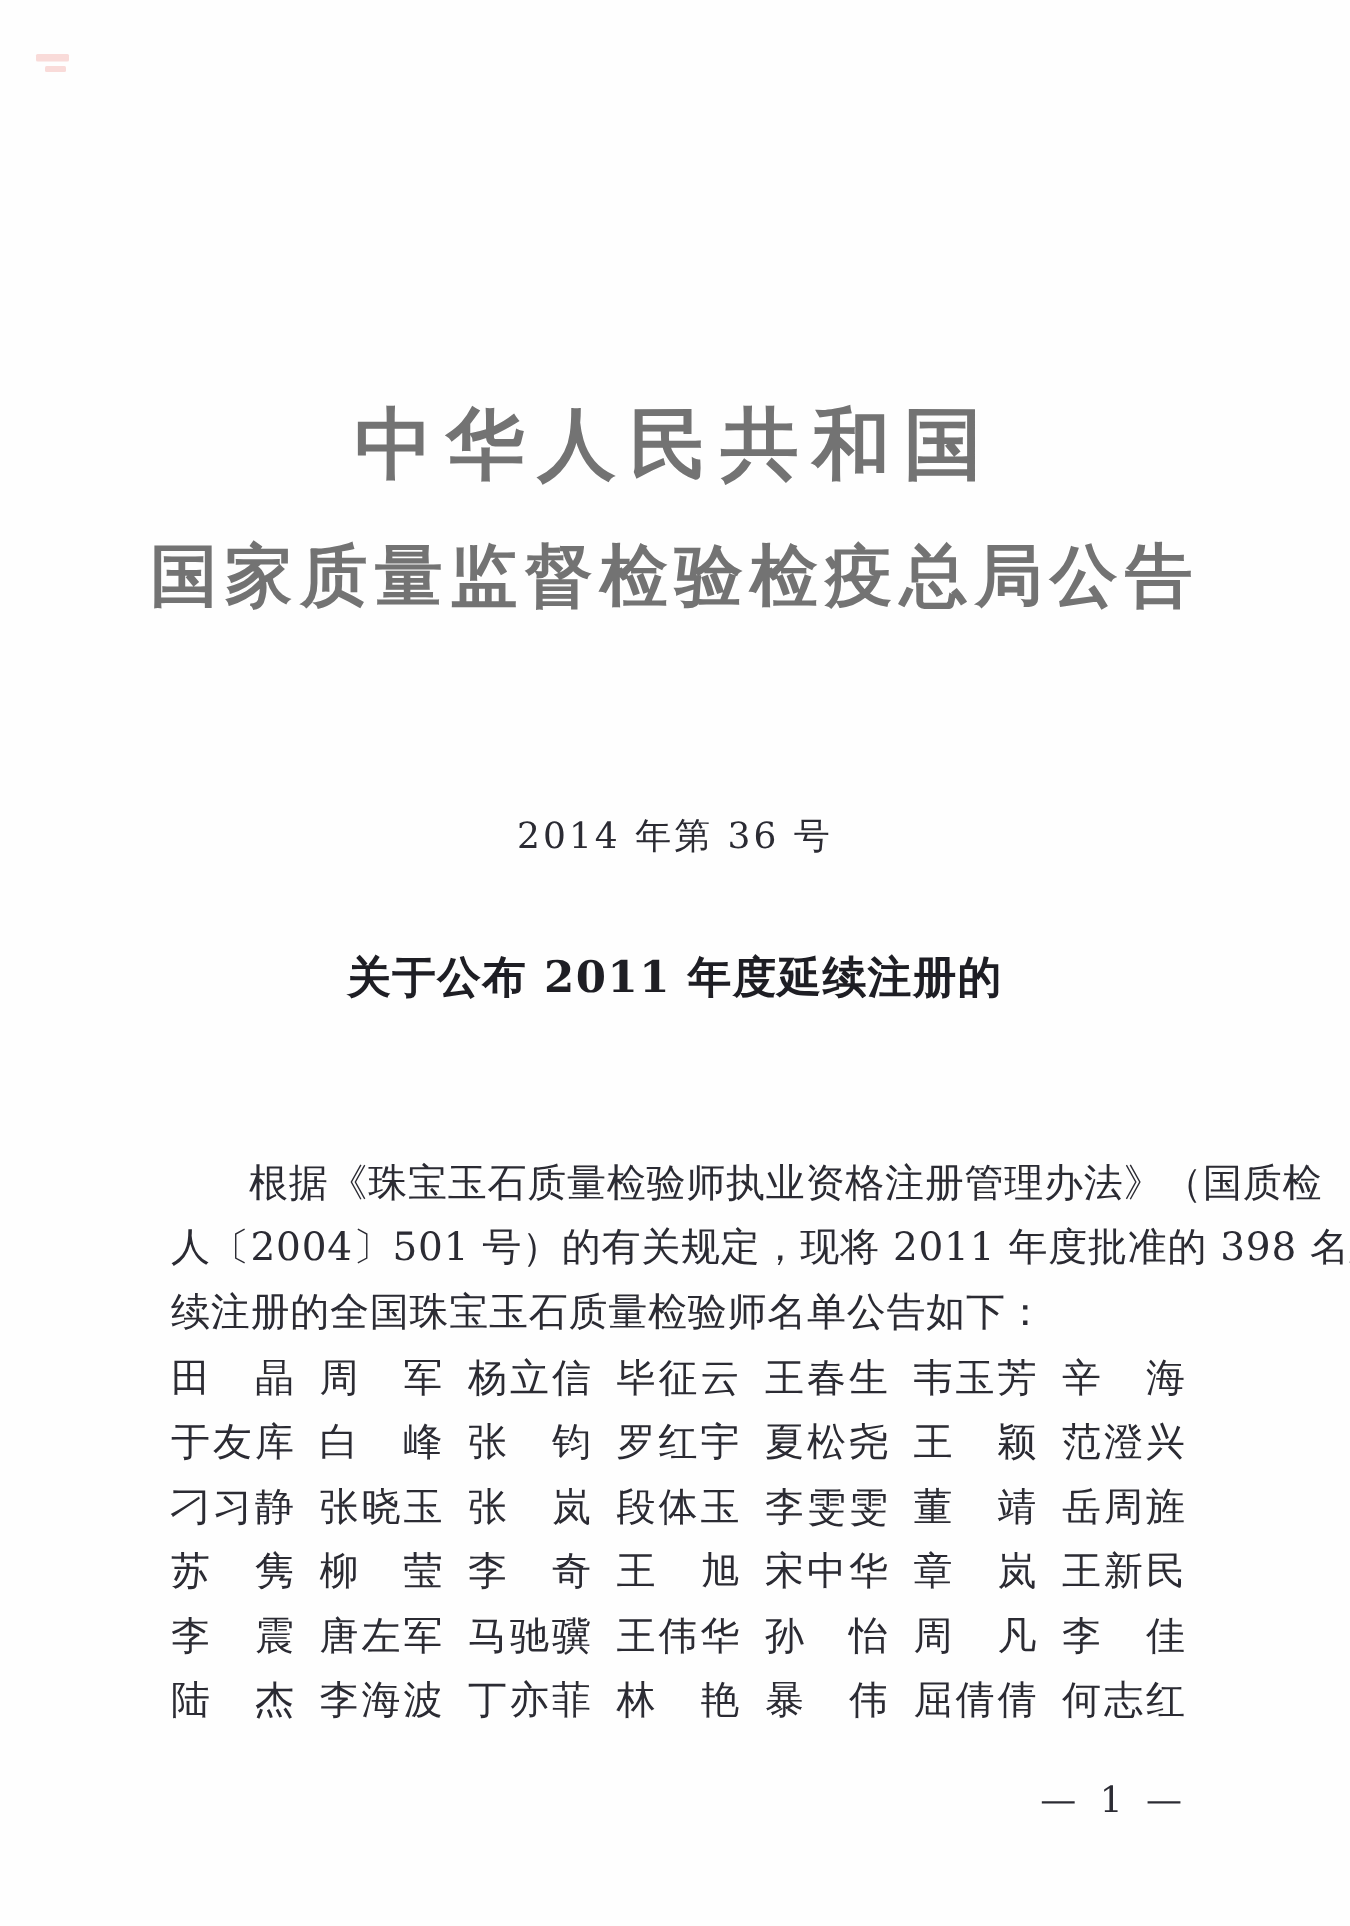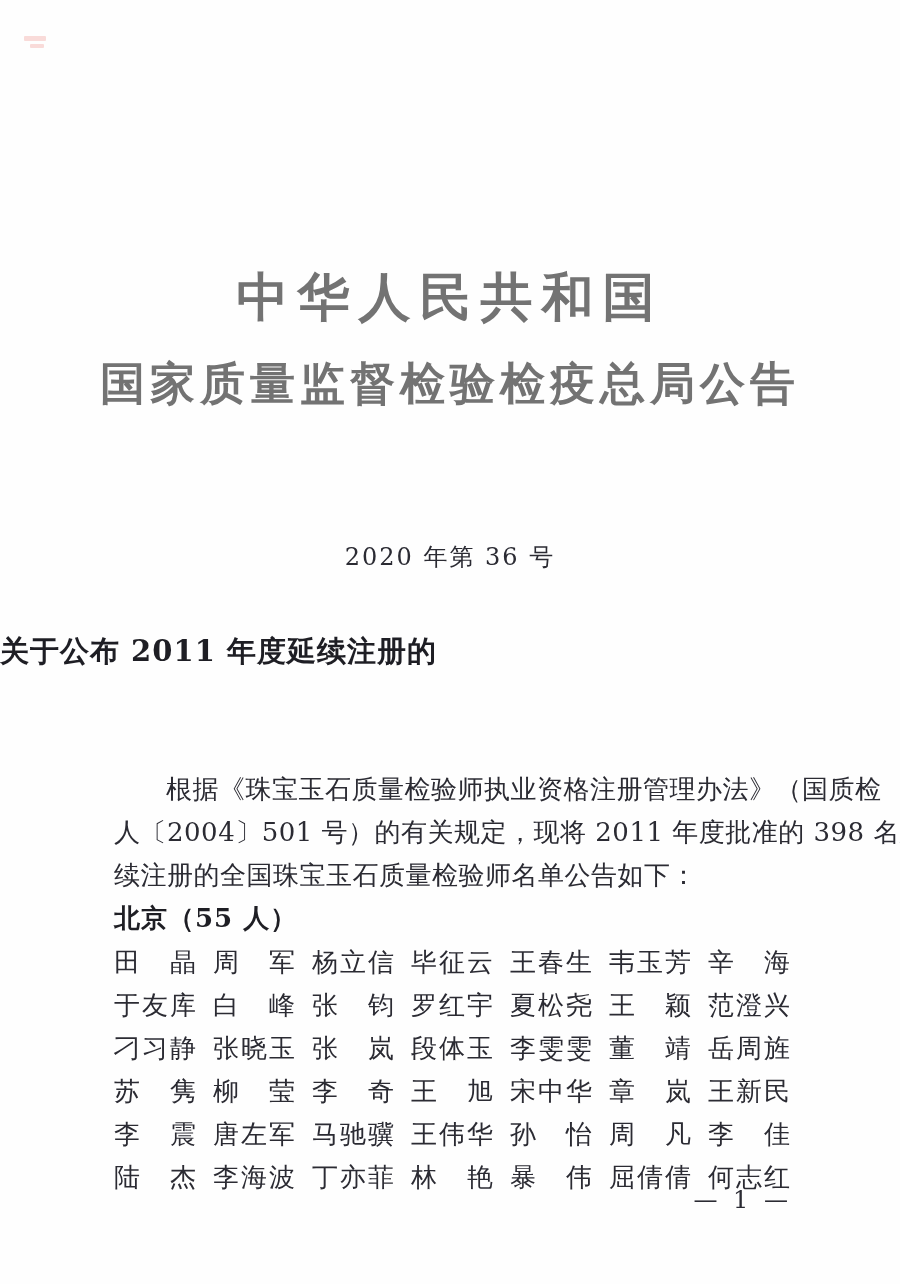--- a/index.html
+++ b/index.html
@@ -54,20 +54,21 @@
     width: 100%;
     text-align: center;
     font-size: 24px;
     letter-spacing: 2px;
     color: #2b2b33;
   }
   .subtitle {
     position: absolute;
     left: 0;
     width: 100%;
+    text-align: center;
     font-size: 29px;
     font-weight: bold;
     letter-spacing: 1px;
     color: #1e1e24;
   }
   .subtitle.s1 { top: 632px; }
   .subtitle.s2 { top: 676px; }
 
   .body-block {
     position: absolute;
@@ -122,31 +123,30 @@
 
 <div class="page">
 
   <div class="scan-mark m1"></div>
   <div class="scan-mark m2"></div>
 
   <div class="headline line1">中华人民共和国</div>
 
   <div class="headline line2">国家质量监督检验检疫总局公告</div>
 
-  <div class="doc-number">2020 年第 36 号</div>
+  <div class="doc-number">2014 年第 36 号</div>
 
   <div class="subtitle s1">关于公布 2011 年度延续注册的</div>
 
 
   <div class="body-block">
     <div class="body-line indent">根据《珠宝玉石质量检验师执业资格注册管理办法》（国质检</div>
     <div class="body-line">人〔2004〕501 号）的有关规定，现将 2011 年度批准的 398 名延</div>
     <div class="body-line">续注册的全国珠宝玉石质量检验师名单公告如下：</div>
 
-    <div class="section-heading">北京（55 人）</div>
 
     <div class="names-table">
         <div class="name-row">
           <div class="name-cell">
             <span>田</span>
             <span>晶</span>
           </div>
           <div class="name-cell">
             <span>周</span>
             <span>军</span>

